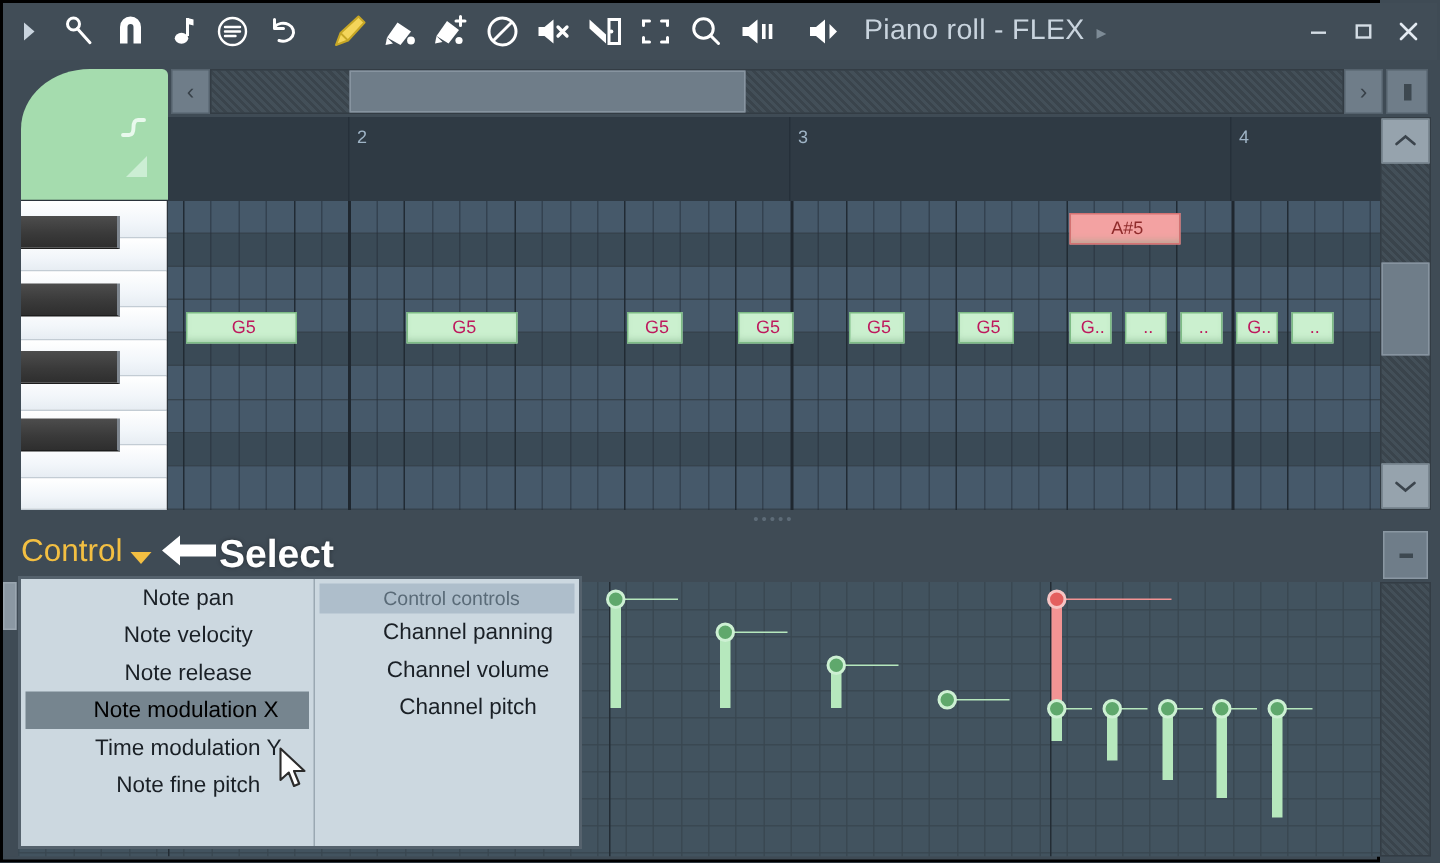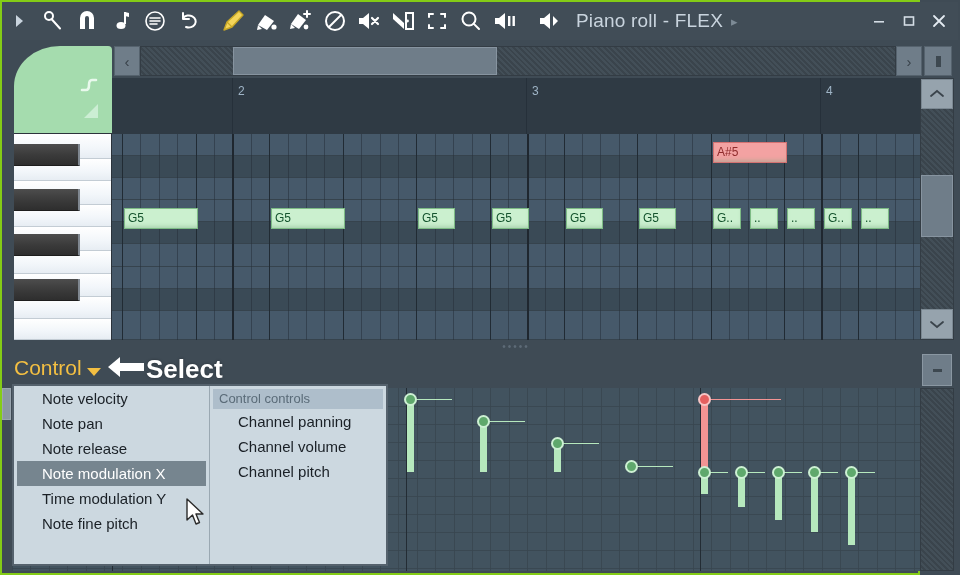--- a/index.html
+++ b/index.html
@@ -6,21 +6,22 @@
   html, body {
     width: 960px; height: 575px;
     background: #3f4b55;
     font-family: "Liberation Sans", sans-serif;
     overflow: hidden;
   }
   #app {
     position: relative;
     width: 920px; height: 575px;
     background: #3f4b55;
-    border: 2px solid #84cc16;
+    border: 2px solid #000000;
+    text-align: center;
   }
 
   
   #titlebar {
     position: absolute; left: 0; top: 0; width: 956px; height: 38px;
     background: #414d57;
     display: flex; align-items: center;
   }
   .tb-icon {
     width: 34px; height: 34px;
@@ -155,21 +156,21 @@
   .gcol {
     position: absolute; top: 0; width: 1px; height: 206px;
     background: rgba(38,48,58,.55);
   }
   .gcol.beat { background: rgba(32,41,50,.95); }
   .gcol.bar  { background: #1f272f; width: 2px; }
   .note {
     position: absolute; height: 21px;
     background: #cbf0cf;
     border: 1px solid #7dbb85;
-    color: #14532d;
+    color: #be185d;
     font-size: 12px;
     line-height: 19px;
     padding-left: 3px;
     overflow: hidden;
     white-space: nowrap;
     box-shadow: inset 0 -4px 5px -3px rgba(120,170,130,.55);
   }
   .note.red {
     background: #f3a2a2;
     border-color: #d47272;
@@ -298,21 +299,21 @@
     height: 20px; background: #aebecb; color: #5a6b78;
     font-size: 13px; padding: 2px 0 0 6px;
     margin: 3px 3px 0 3px;
   }
   .menu-item {
     height: 25px; color: #1a2026; font-size: 15px;
     padding-left: 28px; line-height: 25px;
     white-space: nowrap;
   }
   .menu-item.sel {
-    background: #76858f; color: #ffffff;
+    background: #76858f; color: #000000;
     margin: 0 3px;
     padding-left: 25px;
   }
   #cursor {
     position: absolute; left: 184px; top: 496px; z-index: 60;
   }
 </style>
 </head>
 <body>
 
@@ -686,22 +687,22 @@
       </div>
   </div>
   <div id="vel-right-scroll"></div>
   <div id="vel-minus-btn">
       <i></i>
     </div>
 
   <div id="menu">
     <div class="menu-col" id="menu-col-left">
       <div id="menu-items-left">
+          <div class="menu-item">Note pan</div>
           <div class="menu-item">Note velocity</div>
-          <div class="menu-item">Note pan</div>
           <div class="menu-item">Note release</div>
           <div class="menu-item sel">Note modulation X</div>
           <div class="menu-item">Time modulation Y</div>
           <div class="menu-item">Note fine pitch</div>
         </div>
     </div>
     <div class="menu-col" id="menu-col-right">
       <div class="menu-head">Control controls</div>
       <div id="menu-items-right">
           <div class="menu-item">Channel panning</div>

